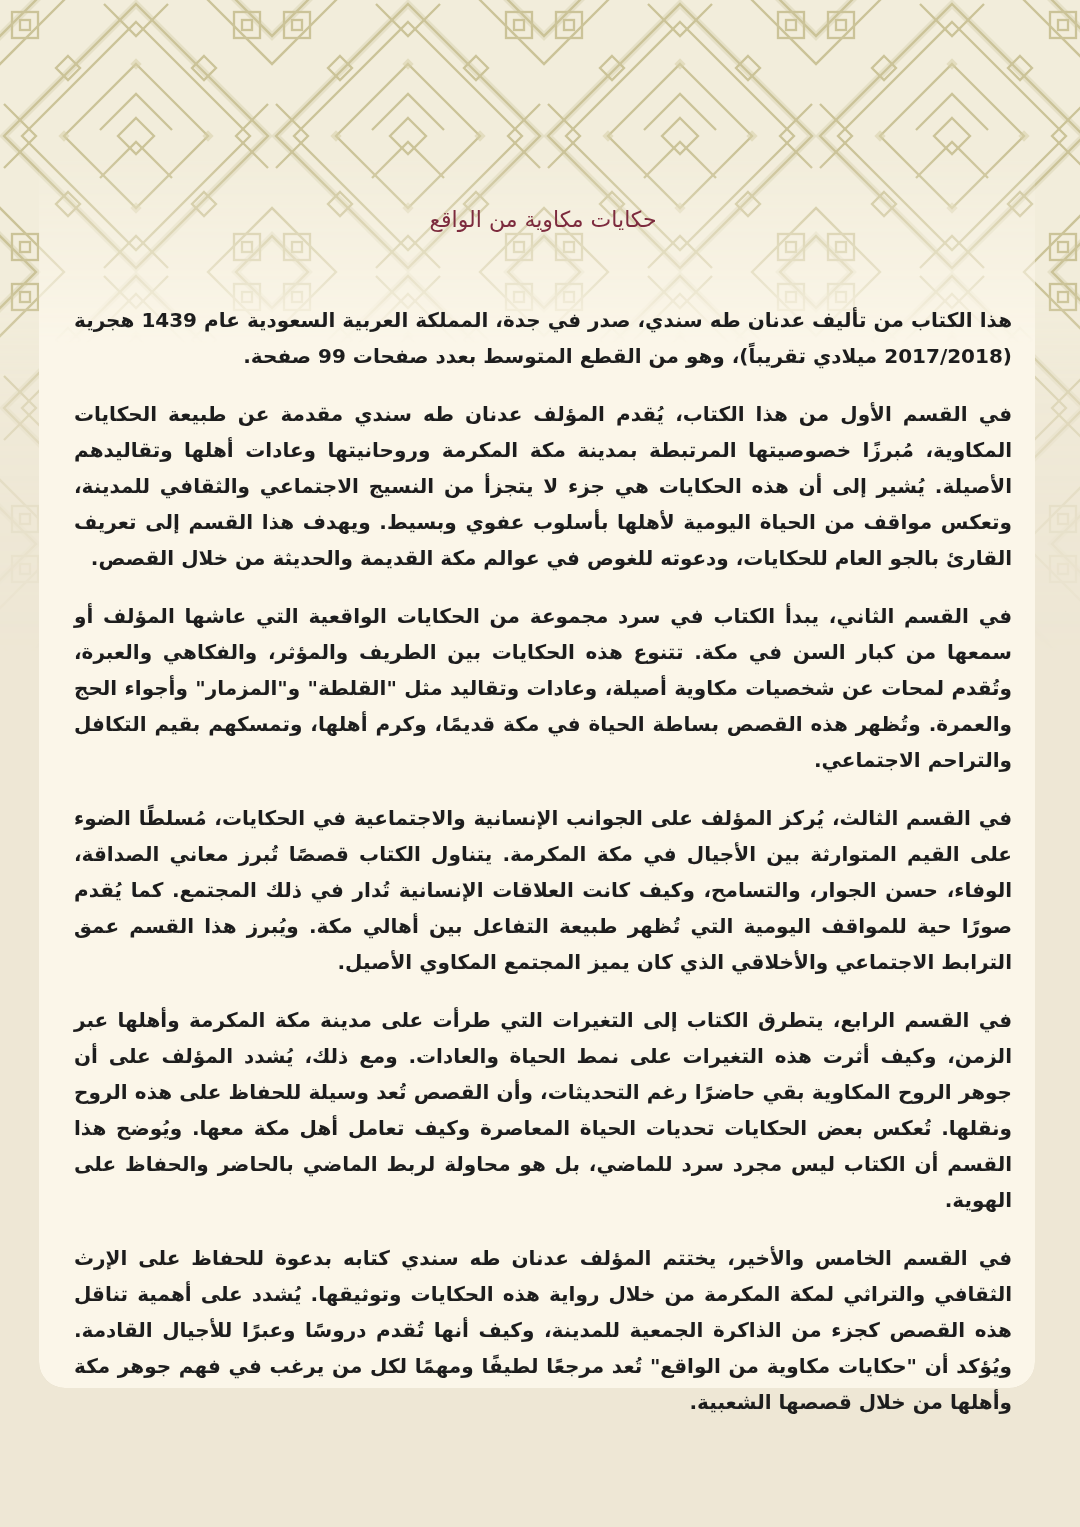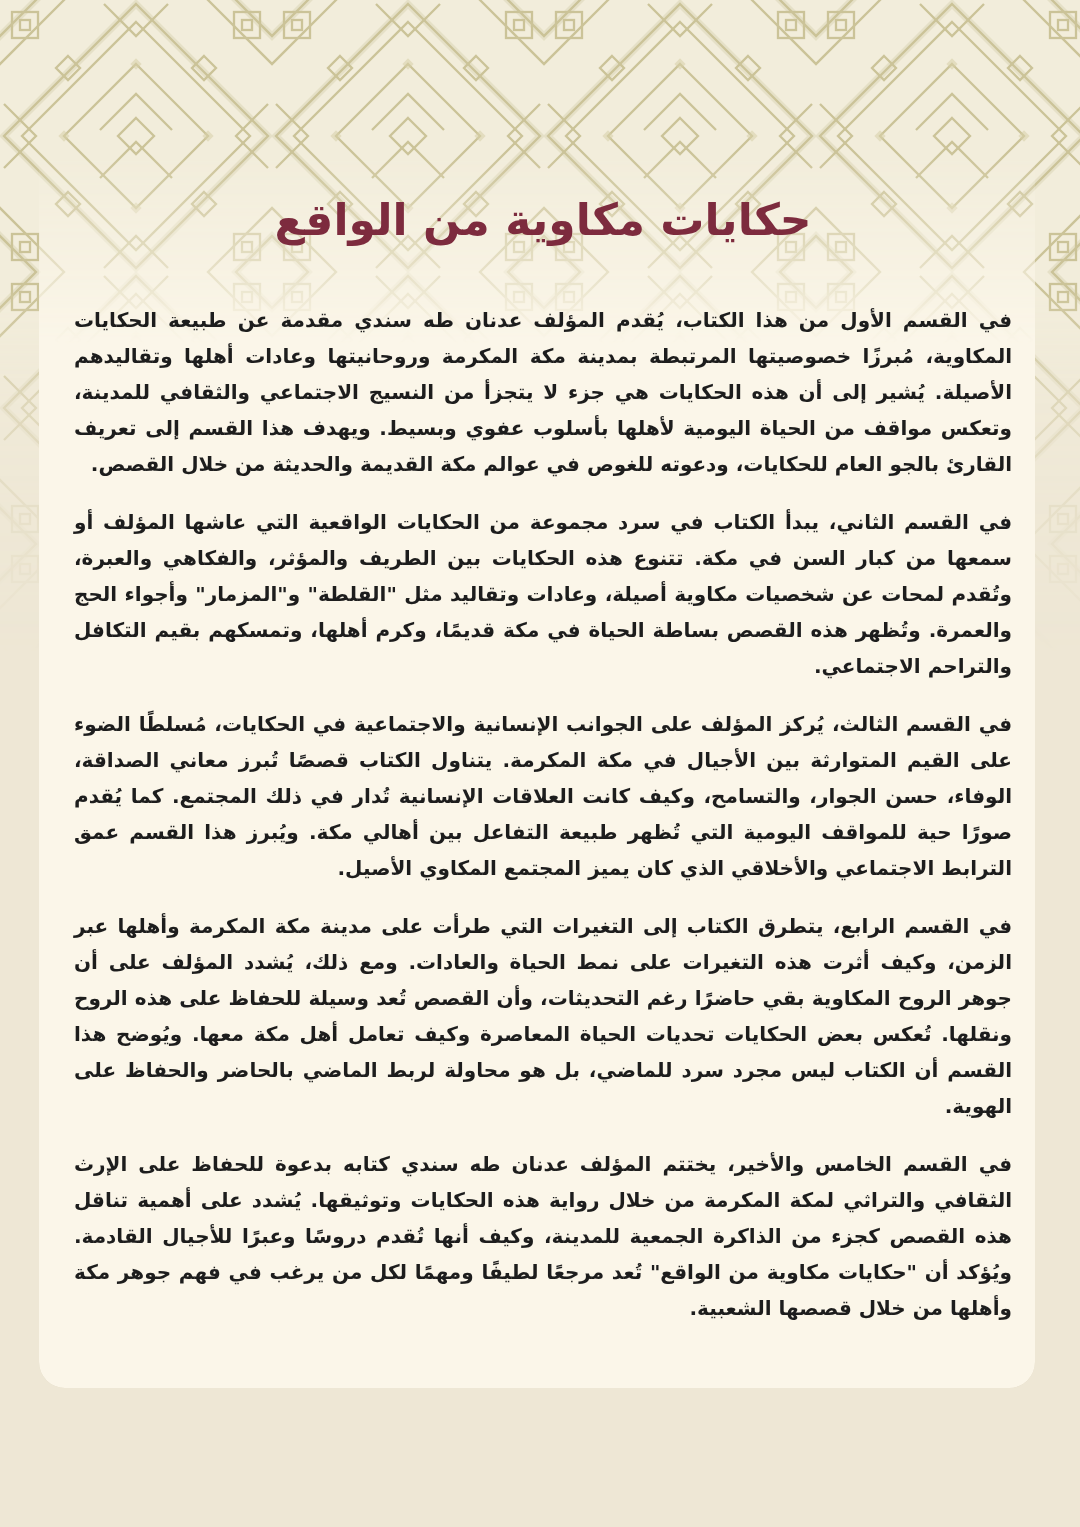--- a/index.html
+++ b/index.html
@@ -40,22 +40,22 @@
     -webkit-mask-image:linear-gradient(to bottom,transparent 0,transparent 150px,rgba(0,0,0,.55) 265px,#000 345px,#000 100%);
     mask-image:linear-gradient(to bottom,transparent 0,transparent 150px,rgba(0,0,0,.55) 265px,#000 345px,#000 100%);
   }
   .content{
     position:absolute;top:0;left:74px;width:938px;
     z-index:2;
     direction:rtl;
   }
   .page-title{
     margin:194px 0 0 0;
-    font-size:44px;line-height:52px;
-    font-weight:bold;
+    font-size:22px;line-height:52px;
+    font-weight:normal;
     text-align:center;
     color:var(--title-color);
   }
   .paragraphs{margin-top:56px;}
   .paragraphs p{
     margin:0 0 22px 0;
     font-size:20px;line-height:36px;
     font-weight:bold;
     color:var(--body-text);
     text-align:justify;
@@ -121,20 +121,21 @@
       </defs>
       <rect width="1080" height="680" fill="url(#geo)"></rect>
     </svg>
   </div>
 
   <div class="card"></div>
 
   <div class="content">
     <h1 class="page-title">حكايات مكاوية من الواقع</h1>
     <div class="paragraphs">
+      <p>هذا الكتاب من تأليف عدنان طه سندي، صدر في جدة، المملكة العربية السعودية عام 1439 هجرية (2017/2018 ميلادي تقريباً)، وهو من القطع المتوسط بعدد صفحات 99 صفحة.</p>
       <p>في القسم الأول من هذا الكتاب، يُقدم المؤلف عدنان طه سندي مقدمة عن طبيعة الحكايات المكاوية، مُبرزًا خصوصيتها المرتبطة بمدينة مكة المكرمة وروحانيتها وعادات أهلها وتقاليدهم الأصيلة. يُشير إلى أن هذه الحكايات هي جزء لا يتجزأ من النسيج الاجتماعي والثقافي للمدينة، وتعكس مواقف من الحياة اليومية لأهلها بأسلوب عفوي وبسيط. ويهدف هذا القسم إلى تعريف القارئ بالجو العام للحكايات، ودعوته للغوص في عوالم مكة القديمة والحديثة من خلال القصص.</p>
       <p>في القسم الثاني، يبدأ الكتاب في سرد مجموعة من الحكايات الواقعية التي عاشها المؤلف أو سمعها من كبار السن في مكة. تتنوع هذه الحكايات بين الطريف والمؤثر، والفكاهي والعبرة، وتُقدم لمحات عن شخصيات مكاوية أصيلة، وعادات وتقاليد مثل "القلطة" و"المزمار" وأجواء الحج والعمرة. وتُظهر هذه القصص بساطة الحياة في مكة قديمًا، وكرم أهلها، وتمسكهم بقيم التكافل والتراحم الاجتماعي.</p>
       <p>في القسم الثالث، يُركز المؤلف على الجوانب الإنسانية والاجتماعية في الحكايات، مُسلطًا الضوء على القيم المتوارثة بين الأجيال في مكة المكرمة. يتناول الكتاب قصصًا تُبرز معاني الصداقة، الوفاء، حسن الجوار، والتسامح، وكيف كانت العلاقات الإنسانية تُدار في ذلك المجتمع. كما يُقدم صورًا حية للمواقف اليومية التي تُظهر طبيعة التفاعل بين أهالي مكة. ويُبرز هذا القسم عمق الترابط الاجتماعي والأخلاقي الذي كان يميز المجتمع المكاوي الأصيل.</p>
       <p>في القسم الرابع، يتطرق الكتاب إلى التغيرات التي طرأت على مدينة مكة المكرمة وأهلها عبر الزمن، وكيف أثرت هذه التغيرات على نمط الحياة والعادات. ومع ذلك، يُشدد المؤلف على أن جوهر الروح المكاوية بقي حاضرًا رغم التحديثات، وأن القصص تُعد وسيلة للحفاظ على هذه الروح ونقلها. تُعكس بعض الحكايات تحديات الحياة المعاصرة وكيف تعامل أهل مكة معها. ويُوضح هذا القسم أن الكتاب ليس مجرد سرد للماضي، بل هو محاولة لربط الماضي بالحاضر والحفاظ على الهوية.</p>
       <p>في القسم الخامس والأخير، يختتم المؤلف عدنان طه سندي كتابه بدعوة للحفاظ على الإرث الثقافي والتراثي لمكة المكرمة من خلال رواية هذه الحكايات وتوثيقها. يُشدد على أهمية تناقل هذه القصص كجزء من الذاكرة الجمعية للمدينة، وكيف أنها تُقدم دروسًا وعبرًا للأجيال القادمة. ويُؤكد أن "حكايات مكاوية من الواقع" تُعد مرجعًا لطيفًا ومهمًا لكل من يرغب في فهم جوهر مكة وأهلها من خلال قصصها الشعبية.</p>
     </div>
   </div>
 
 </div>
 

